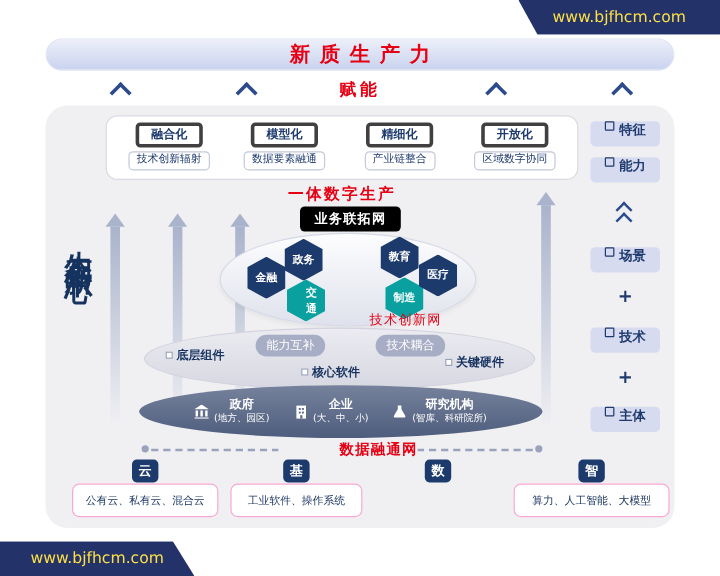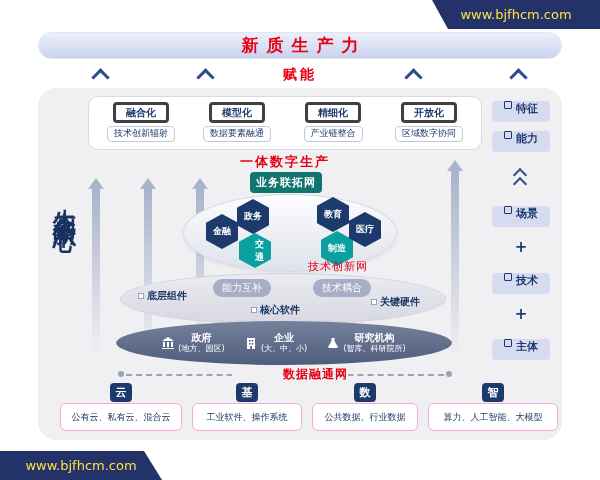--- a/index.html
+++ b/index.html
@@ -53,21 +53,21 @@
   .rail-chip { position:absolute; left:492px; width:58px; height:21px; background:#d6dbf0;
                border-radius:4px; display:flex; justify-content:center; gap:4px;
                font-size:11px; font-weight:bold; color:#1e3a6e; z-index:5; }
   .rail-icon { width:8px; height:8px; border:1.5px solid #1e3a6e; border-radius:1px; display:inline-block; }
   .plus { position:absolute; left:513px; width:16px; text-align:center; color:#1e3a6e;
           font-weight:bold; font-size:15px; z-index:5; }
 
   .integrated { position:absolute; left:88px; top:153px; width:394px; text-align:center;
                 color:#e60014; font-weight:bold; font-size:13px; letter-spacing:2px; z-index:5; }
 
-  .biz-tag { position:absolute; left:250px; top:172px; width:72px; height:21px; background:#0f766e;
+  .biz-tag { position:absolute; left:250px; top:172px; width:84px; height:21px; background:#000000;
              border-radius:4px; color:#fff; font-size:11px; font-weight:bold; letter-spacing:1px;
              display:flex; align-items:center; justify-content:center; z-index:6; }
 
   .ellipse-biz { position:absolute; left:183px; top:194px; width:214px; height:78px; border-radius:50%;
                  background:linear-gradient(180deg,#fdfdfe,#dfe2ec); border:1px solid #d6d9e6;
                  box-shadow:0 2px 4px rgba(0,0,0,0.06); z-index:3; }
 
   .hex { position:absolute; width:32px; height:35px;
          clip-path:polygon(50% 0,100% 25%,100% 75%,50% 100%,0 75%,0 25%);
          color:#fff; font-size:9px; font-weight:bold; display:flex; align-items:center;
@@ -268,16 +268,15 @@
   <div class="data-dot" style="left:118px;top:371px;"></div>
   <div class="data-dot" style="left:446px;top:371px;"></div>
   <div class="data-title">数据融通网</div>
 
   <div class="fkey" style="left:110px;">云</div>
   <div class="fkey" style="left:236px;">基</div>
   <div class="fkey" style="left:354px;">数</div>
   <div class="fkey" style="left:482px;">智</div>
   <div class="fbox" style="left:60px;width:122px;">公有云、私有云、混合云</div>
   <div class="fbox" style="left:192px;width:110px;">工业软件、操作系统</div>
-  <div class="fbox" style="left:312px;width:106px;">公共数据、行业数据</div>
   <div class="fbox" style="left:428px;width:130px;">算力、人工智能、大模型</div>
 
 </div>
 
 </body></html>

